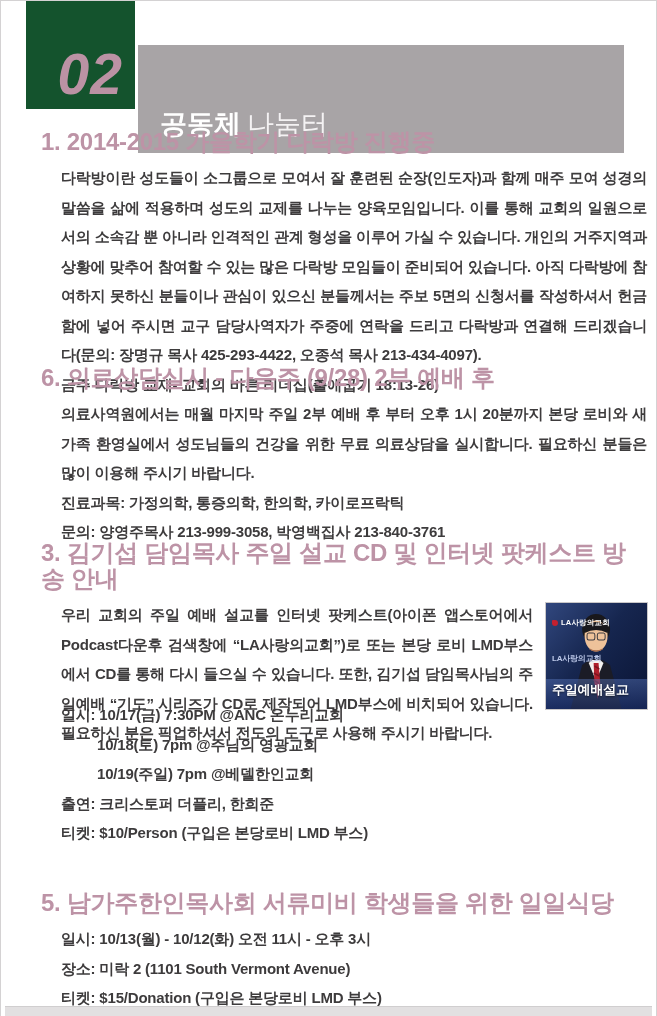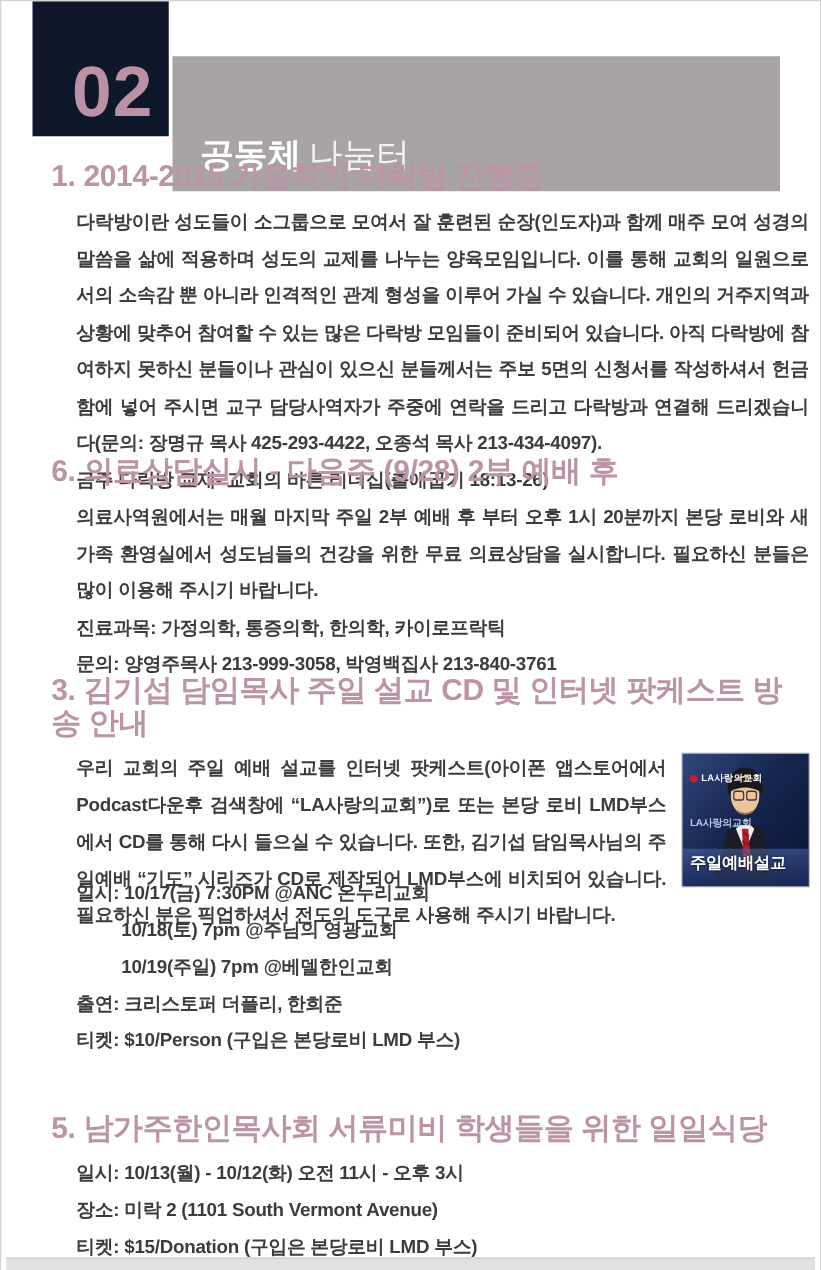--- a/index.html
+++ b/index.html
@@ -5,22 +5,22 @@
   html,body { margin:0; padding:0; background:#ffffff; }
   .page {
     position:relative; width:657px; height:1016px; margin:0 auto;
     background:#ffffff; overflow:hidden; box-sizing:border-box;
     border-left:1px solid #d4d2d3; border-right:1px solid #d4d2d3; border-top:1px solid #d4d2d3;
     font-family:"Liberation Sans", sans-serif;
   }
   
   .num-box {
     position:absolute; left:25px; top:0; width:109px; height:108px;
-    background:#0f172a; display:flex; align-items:flex-end; justify-content:flex-end;
-    padding:0 12px 8px 0; box-sizing:border-box;
+    background:#14532d; display:flex; align-items:flex-end; justify-content:flex-end;
+    padding:0 12px 8px 0; box-sizing:border-box;font-style:italic;
   }
   .num { font-size:57px; line-height:0.95; font-weight:700; color:#bb92a4; letter-spacing:1px; }
   .banner {
     position:absolute; left:137px; top:0; width:486px; height:108px;
     background:#a8a4a6; display:flex; align-items:flex-end;
     padding:0 0 15px 22px; box-sizing:border-box;margin-top:44px;
   }
   .banner-title { font-size:27px; line-height:1; color:#ffffff; }
   .banner-title .b { font-weight:700; }
   .banner-title .l { font-weight:400; color:#f4f2f3; margin-left:6px; }

